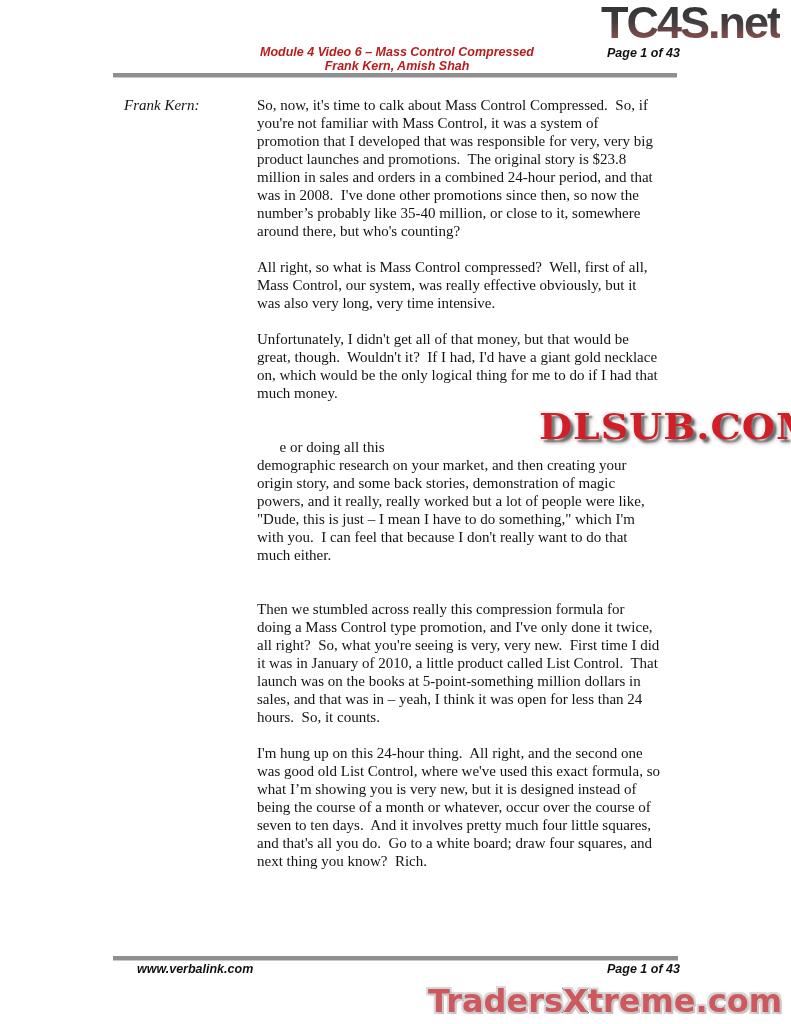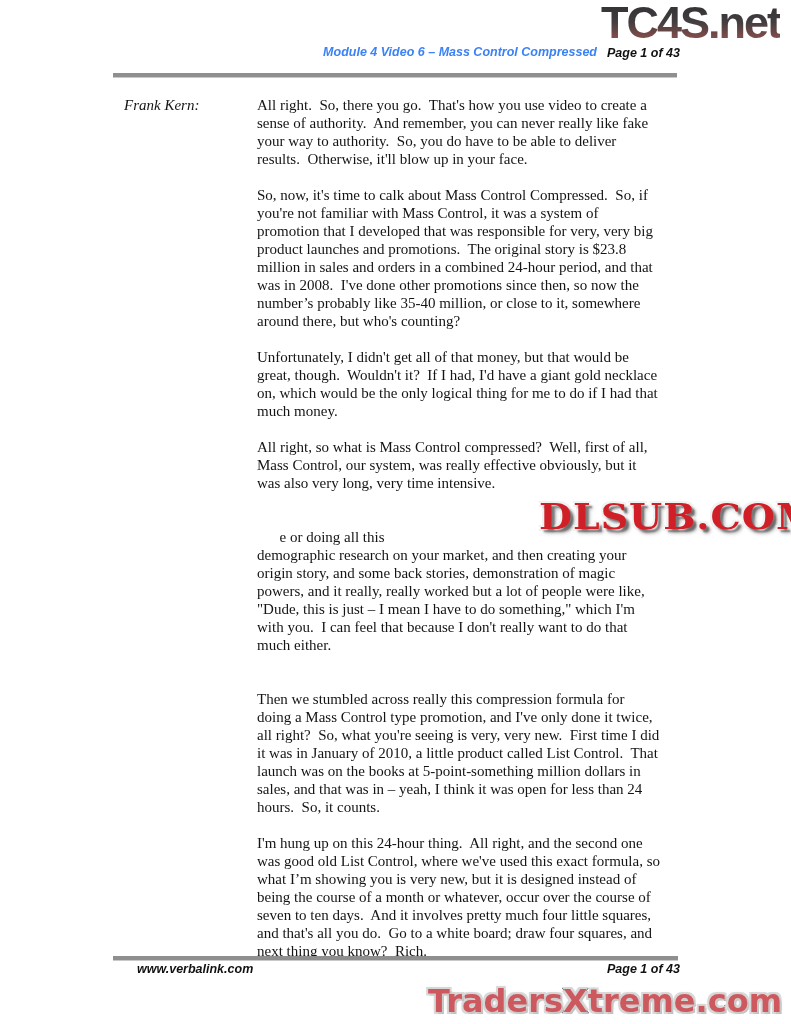--- a/index.html
+++ b/index.html
@@ -8,23 +8,23 @@
 
   
   #tc4s{position:absolute;top:1px;right:11px;
         font-family:"Liberation Sans",sans-serif;font-weight:bold;
         font-size:45px;letter-spacing:-2px;line-height:44px;
         background:linear-gradient(180deg,#343336 12%,#433e40 48%,#8a4f4c 88%);
         -webkit-background-clip:text;background-clip:text;color:transparent;
         text-shadow:none;}
 
   
-  .hdr-center{position:absolute;left:197px;top:45px;width:400px;text-align:right;
+  .hdr-center{position:absolute;left:197px;top:45px;width:400px;text-align:center;
         font-family:"Liberation Sans",sans-serif;font-style:italic;font-weight:bold;
-        font-size:12.5px;line-height:14px;color:#3b82f6;}
+        font-size:12.5px;line-height:14px;color:#b91c1c;}
   .hdr-page{position:absolute;left:607px;top:46px;
         font-family:"Liberation Sans",sans-serif;font-style:italic;font-weight:bold;
         font-size:12.5px;color:#111;}
   .rule{position:absolute;left:113px;width:564px;height:4px;background:#8f8f8f;
         border-bottom:1px solid #c9c9c9;}
   #rule-top{top:73px;}
   #rule-bottom{top:956px;width:565px;}
 
   
   #speaker{position:absolute;left:124px;top:96px;font-style:italic;
@@ -65,47 +65,44 @@
 </style>
 </head>
 <body>
 
 <div id="page">
 
   <div id="tc4s">TC4S.net</div>
 
   <div class="hdr-center">
     <div>Module 4 Video 6 – Mass Control Compressed</div>
+    <div>Frank Kern, Amish Shah</div>
   </div>
   <div class="hdr-page">Page 1 of 43</div>
 
   <div id="rule-top" class="rule"></div>
 
   <div id="speaker">Frank Kern:</div>
 
   <div id="body-col">
-    <div class="para">All right.  So, there you go.  That's how you use video to create a
-sense of authority.  And remember, you can never really like fake
-your way to authority.  So, you do have to be able to deliver
-results.  Otherwise, it'll blow up in your face.</div>
     <div class="para">So, now, it's time to calk about Mass Control Compressed.  So, if
 you're not familiar with Mass Control, it was a system of
 promotion that I developed that was responsible for very, very big
 product launches and promotions.  The original story is $23.8
 million in sales and orders in a combined 24-hour period, and that
 was in 2008.  I've done other promotions since then, so now the
 number’s probably like 35-40 million, or close to it, somewhere
 around there, but who's counting?</div>
+    <div class="para">All right, so what is Mass Control compressed?  Well, first of all,
+Mass Control, our system, was really effective obviously, but it
+was also very long, very time intensive.</div>
     <div class="para">Unfortunately, I didn't get all of that money, but that would be
 great, though.  Wouldn't it?  If I had, I'd have a giant gold necklace
 on, which would be the only logical thing for me to do if I had that
 much money.</div>
-    <div class="para">All right, so what is Mass Control compressed?  Well, first of all,
-Mass Control, our system, was really effective obviously, but it
-was also very long, very time intensive.</div>
     <div class="para" id="para-5">
       <span id="dlsub">DLSUB.COM</span><span>e or doing all this
 demographic research on your market, and then creating your
 origin story, and some back stories, demonstration of magic
 powers, and it really, really worked but a lot of people were like,
 "Dude, this is just – I mean I have to do something," which I'm
 with you.  I can feel that because I don't really want to do that
 much either.</span>
     </div>
     <div class="para">Then we stumbled across really this compression formula for

